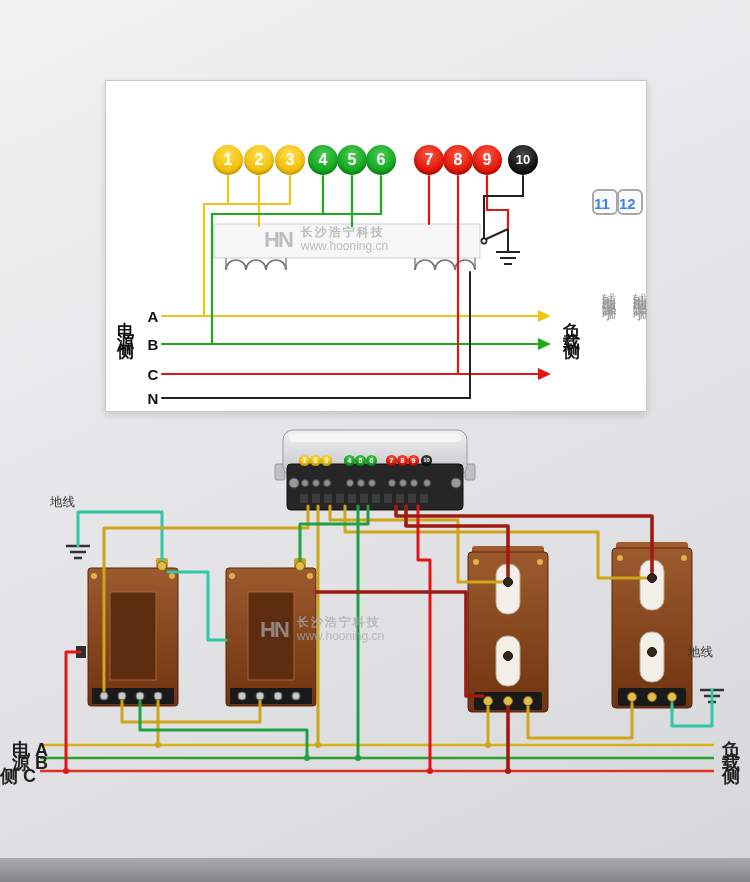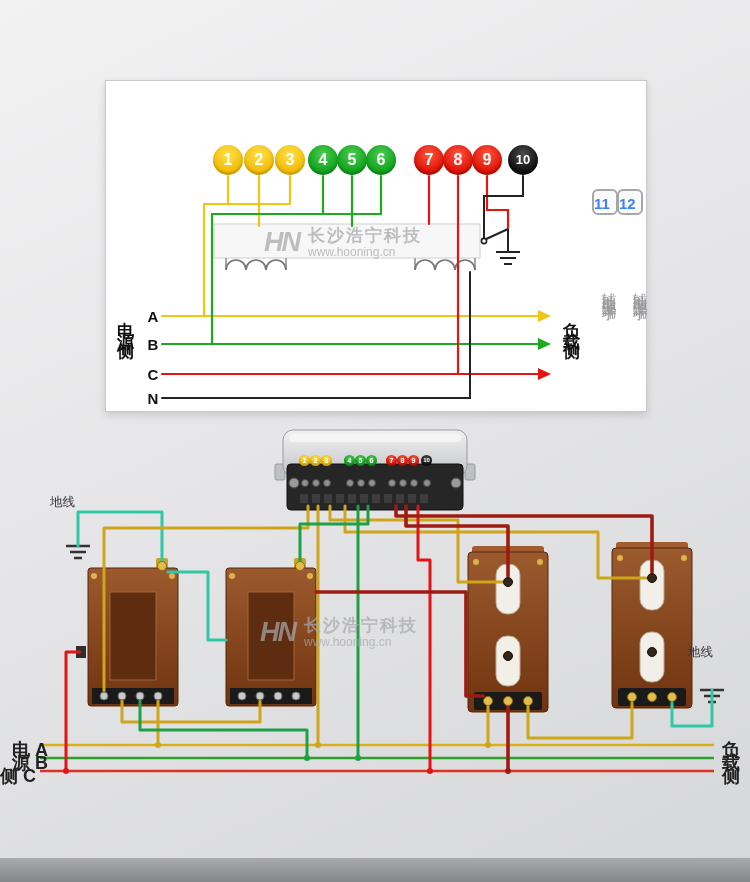--- a/index.html
+++ b/index.html
@@ -25,23 +25,23 @@
     border-radius:6px;background:#fbfbfb;color:#3b82f6;font-weight:bold;font-size:15px;
     line-height:26px;box-sizing:border-box;}
   .vtext{position:absolute;writing-mode:vertical-rl;text-orientation:upright;}
   .auxlabel{top:224px;width:26px;text-align:center;font-size:14.5px;color:#9a9a9c;letter-spacing:3px;height:150px;}
   .sidecn{top:308px;font-size:17px;font-weight:bold;color:#111;letter-spacing:11px;height:110px;}
   .phase{position:absolute;left:145px;width:16px;text-align:center;font-weight:bold;font-size:15px;color:#111;}
   .note{position:absolute;left:567px;top:357px;width:72px;height:46px;border:2px solid #222;
     box-sizing:border-box;display:flex;align-items:center;justify-content:center;
     font-size:14px;font-weight:600;color:#111;white-space:pre-line;text-align:center;line-height:1.35;}
   .wm{position:absolute;display:flex;align-items:center;gap:9px;opacity:.72;pointer-events:none;}
-  .wm .logo{font-style:italic;font-weight:900;font-size:27px;color:#a7a8ab;letter-spacing:-2px;}
+  .wm .logo{font-weight:900;font-size:22px;color:#a7a8ab;letter-spacing:-2px;}
   .wm .col{display:flex;flex-direction:column;line-height:1.15;}
-  .wm .name{font-size:17px;font-weight:bold;color:#a7a8ab;letter-spacing:2px;}
+  .wm .name{font-size:12px;font-weight:bold;color:#a7a8ab;letter-spacing:2px;}
   .wm .url{font-size:12px;color:#a7a8ab;}
   .mdot{position:absolute;top:455px;width:11px;height:11px;border-radius:50%;
     color:#fff;font-weight:bold;font-size:7px;line-height:11px;text-align:center;}
   .mdot.two{font-size:6px;}
   .gnd{position:absolute;font-size:12.5px;color:#333;}
   .brow{position:absolute;font-size:18px;font-weight:bold;color:#222;white-space:pre;}
 </style>
 </head>
 <body>
 

